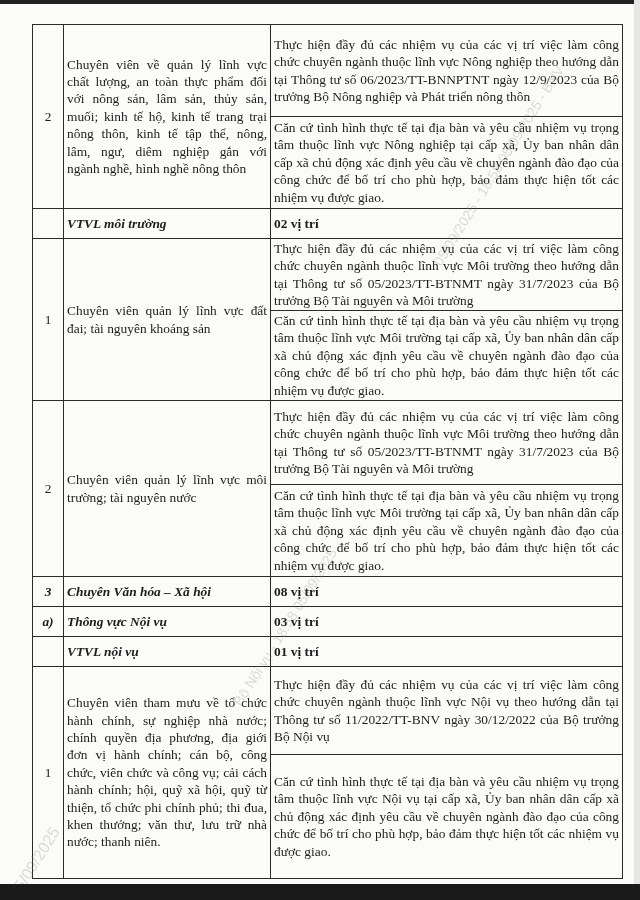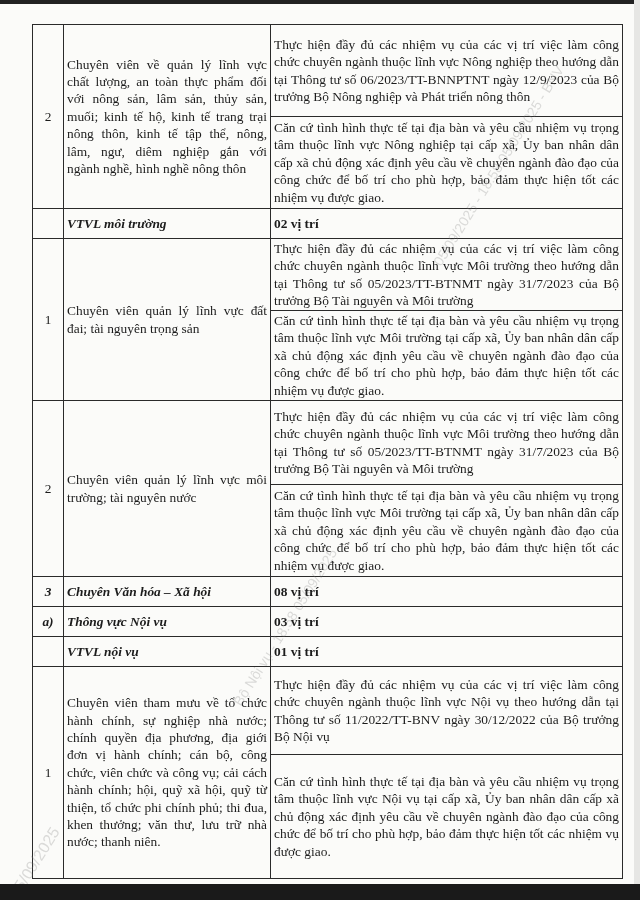--- a/index.html
+++ b/index.html
@@ -63,21 +63,21 @@
   </tr>
 
   <tr style="height:30px">
     <td class="num"></td>
     <td class="bold">VTVL môi trường</td>
     <td class="center-bold">02 vị trí</td>
   </tr>
 
   <tr style="height:72px">
     <td class="num" rowspan="2">1</td>
-    <td class="just" rowspan="2">Chuyên viên quản lý lĩnh vực đất đai; tài nguyên trọng sản</td>
+    <td class="just" rowspan="2">Chuyên viên quản lý lĩnh vực đất đai; tài nguyên khoáng sản</td>
     <td class="just">Thực hiện đầy đủ các nhiệm vụ của các vị trí việc làm công chức chuyên ngành thuộc lĩnh vực Môi trường theo hướng dẫn tại Thông tư số 05/2023/TT-BTNMT ngày 31/7/2023 của Bộ trưởng Bộ Tài nguyên và Môi trường</td>
   </tr>
   <tr style="height:90px">
     <td class="just">Căn cứ tình hình thực tế tại địa bàn và yêu cầu nhiệm vụ trọng tâm thuộc lĩnh vực Môi trường tại cấp xã, Ủy ban nhân dân cấp xã chủ động xác định yêu cầu về chuyên ngành đào đạo của công chức để bố trí cho phù hợp, bảo đảm thực hiện tốt các nhiệm vụ được giao.</td>
   </tr>
 
   <tr style="height:84px">
     <td class="num" rowspan="2">2</td>
     <td class="just" rowspan="2">Chuyên viên quản lý lĩnh vực môi trường; tài nguyên nước</td>
     <td class="just">Thực hiện đầy đủ các nhiệm vụ của các vị trí việc làm công chức chuyên ngành thuộc lĩnh vực Môi trường theo hướng dẫn tại Thông tư số 05/2023/TT-BTNMT ngày 31/7/2023 của Bộ trưởng Bộ Tài nguyên và Môi trường</td>

